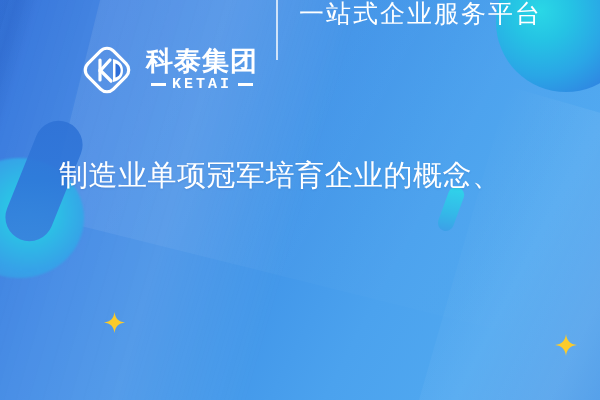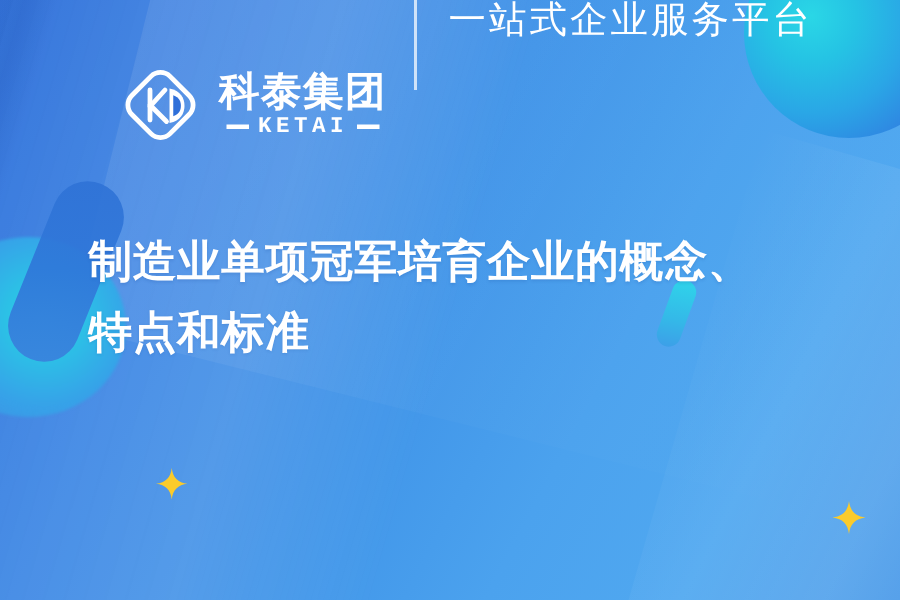--- a/index.html
+++ b/index.html
@@ -179,21 +179,21 @@
   }
 
   
   .title-area {
     position: absolute;
     left: 59px; top: 152px;
     width: 492px;
   }
   .title-text {
     font-size: 29px;
-    font-weight: bold;
+    font-weight: normal;
     color: #ffffff;
     line-height: 1.62;
     letter-spacing: 0.5px;
     margin: 0;
     text-shadow: 0 1px 2px rgba(30,80,160,0.18);
   }
 </style>
 </head>
 <body>
 
@@ -251,16 +251,15 @@
     <span class="divider-v"></span>
 
     <div class="tagline-block">
       <span class="tagline-main">一站式企业服务平台</span>
     </div>
 
   </div>
 
   <div class="title-area">
     <div class="title-text">制造业单项冠军培育企业的概念、</div>
-    <div class="title-text">特点和标准</div>
   </div>
 
 </div>
 
 </body></html>

